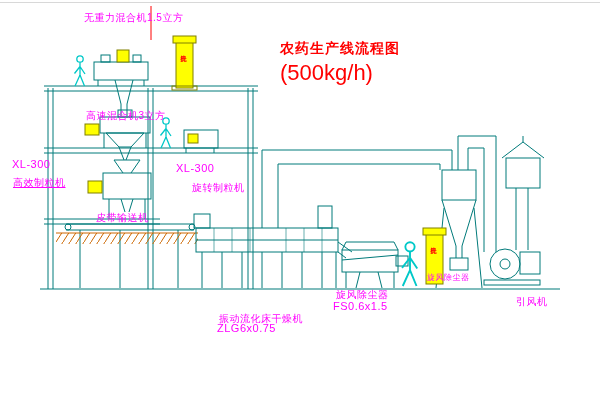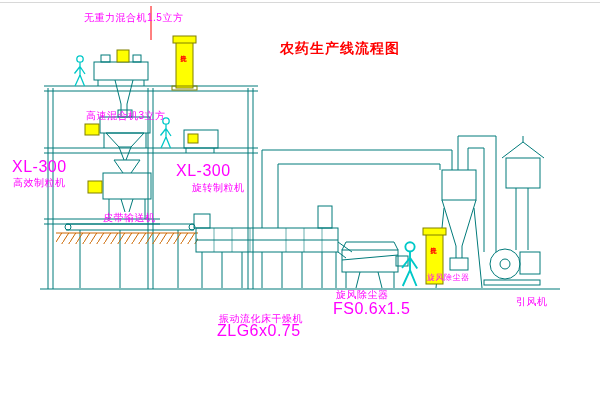--- a/index.html
+++ b/index.html
@@ -5,21 +5,21 @@
   html,body{margin:0;padding:0;background:#ffffff;}
   #stage{
     position:relative;width:600px;height:403px;background:#ffffff;overflow:hidden;
     font-family:"Liberation Sans",sans-serif;
   }
   #stage svg{position:absolute;left:0;top:0;}
   .lbl{
     position:absolute;color:#ff00ff;font-size:10px;line-height:1.1;
     white-space:nowrap;letter-spacing:0.5px;
   }
-  .lbl-lg{font-size:16px;letter-spacing:0.5px;}
+  .lbl-lg{font-size:11px;letter-spacing:0.5px;}
   .lbl-sm{font-size:8px;}
   .vtext{
     position:absolute;color:#ff0000;font-size:6.5px;line-height:1;
     writing-mode:vertical-rl;text-orientation:upright;white-space:nowrap;
   }
   .title-row{
     position:absolute;left:280px;top:40px;color:#ff0000;display:flex;
     align-items:baseline;gap:2px;white-space:nowrap;flex-direction:column;
   }
   .title-main{font-size:14px;font-weight:700;letter-spacing:1px;}
@@ -146,32 +146,33 @@
       <use href="#person" transform="translate(80,86)"></use>
       <use href="#person" transform="translate(166,148)"></use>
       <use href="#person" transform="translate(410,286) scale(1.45)"></use>
 
       <line x1="151" y1="6" x2="151" y2="40" stroke="#ff0000"></line>
     </g>
   </svg>
 
   <div class="title-row">
     <span class="title-main">农药生产线流程图</span>
+    <span class="title-cap">(500kg/h)</span>
   </div>
 
   <div class="lbl" style="left:84px;top:12px;">无重力混合机1.5立方</div>
   <div class="lbl" style="left:46px;top:110px;margin-left:40px;">高速混合机3立方</div>
 
   <div class="lbl lbl-lg" style="left:12px;top:158px;">XL-300</div>
-  <div class="lbl" style="left:13px;top:177px;">高效制粒机</div>
+  <div class="lbl" style="left:13px;top:177px;text-decoration:underline;">高效制粒机</div>
 
   <div class="lbl lbl-lg" style="left:176px;top:162px;">XL-300</div>
   <div class="lbl" style="left:192px;top:182px;">旋转制粒机</div>
 
-  <div class="lbl" style="left:103px;top:212px;">皮带输送机</div>
+  <div class="lbl" style="left:96px;top:212px;">皮带输送机</div>
 
   <div class="lbl" style="left:219px;top:285px;margin-top:28px;">振动流化床干燥机</div>
   <div class="lbl lbl-lg" style="left:217px;top:296px;margin-top:26px;">ZLG6x0.75</div>
 
   <div class="lbl" style="left:336px;top:289px;">旋风除尘器</div>
   <div class="lbl lbl-lg" style="left:333px;top:300px;">FS0.6x1.5</div>
 
   <div class="lbl lbl-sm" style="left:427px;top:274px;">旋风除尘器</div>
   <div class="lbl" style="left:516px;top:296px;">引风机</div>
 

